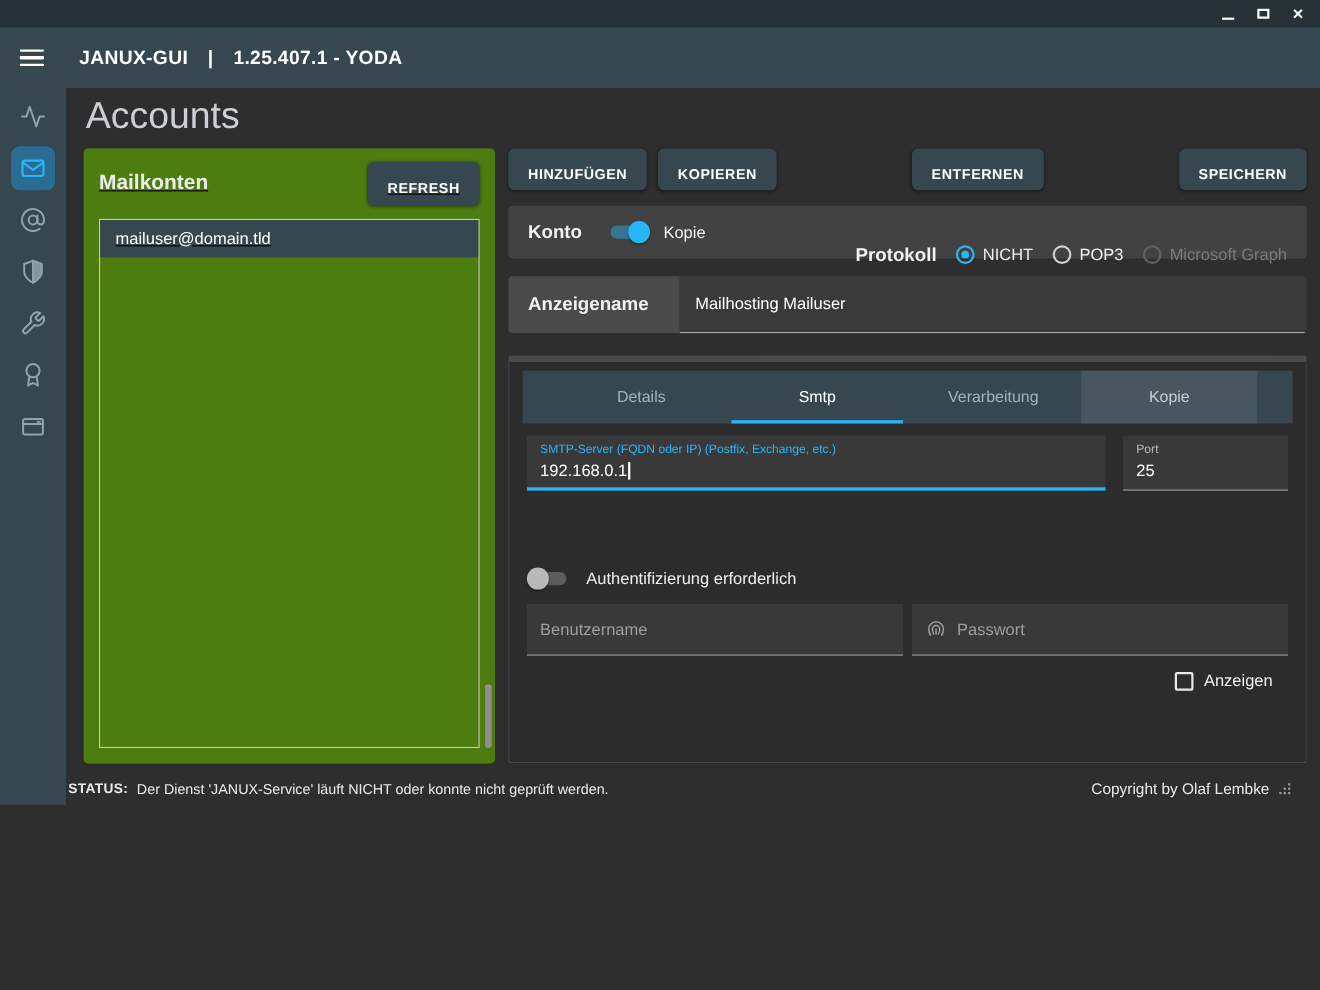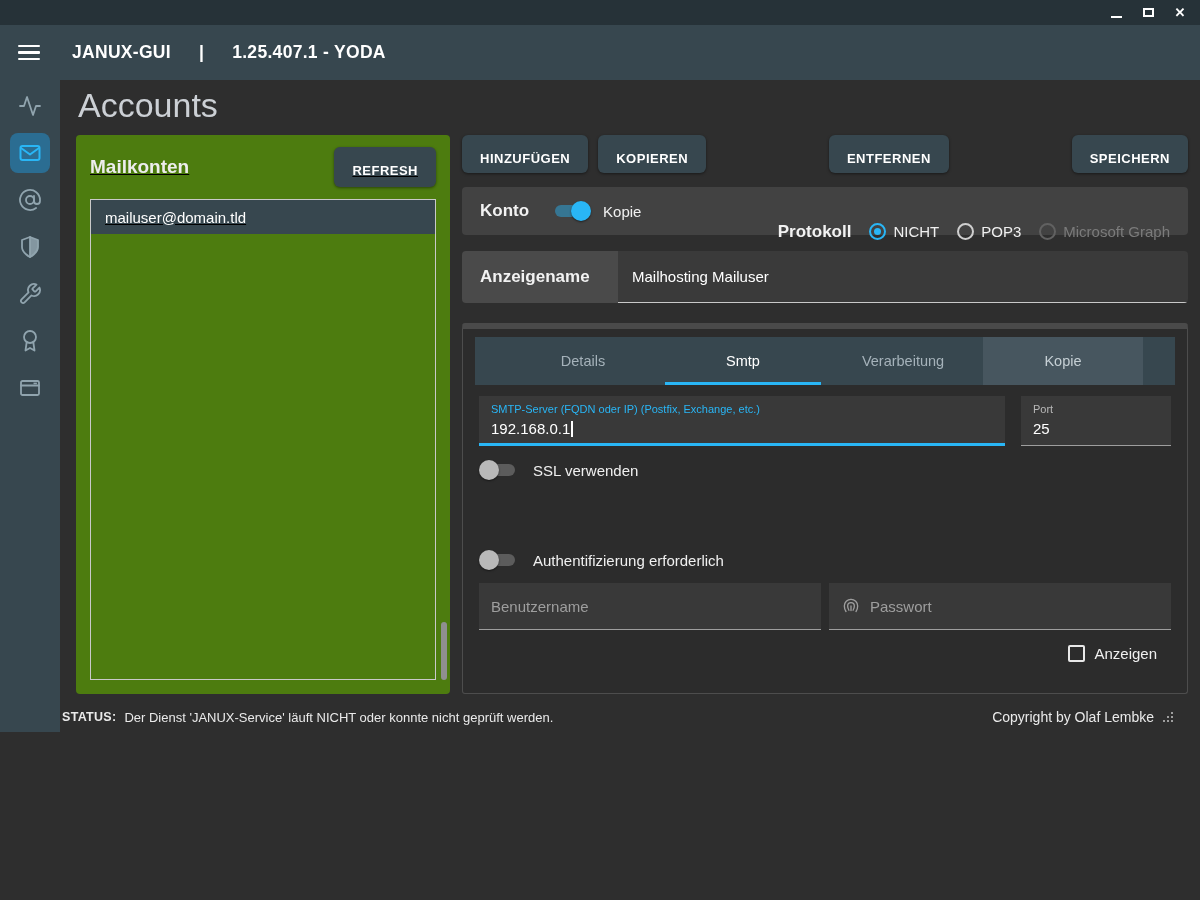--- a/index.html
+++ b/index.html
@@ -10,21 +10,21 @@
   .titlebar { height:25px; background:#263238; display:flex; justify-content:flex-end; align-items:center; padding-right:4px; }
   .tb-btn { width:32px; height:25px; display:flex; align-items:center; justify-content:center; color:#fff; cursor:default; }
   .glyph-min { width:11px; height:2px; background:#fff; margin-top:9px; }
   .glyph-max { width:11px; height:9px; border:2px solid #fff; }
   .glyph-close { font-size:13px; font-weight:bold; color:#fff; }
 
   
   .header { height:55px; background:#37474f; display:flex; align-items:center; padding:0 18px; }
   .hamburger { width:24px; display:flex; flex-direction:column; gap:4px; margin-right:30px; }
   .hamburger span { display:block; width:22px; height:2.5px; background:#fff; border-radius:1px; }
-  .header-title { display:flex; gap:28px; align-items:center; font-weight:bold; font-size:17.5px; color:#fff; letter-spacing:.3px; }
+  .header-title { display:flex; gap:18px; align-items:center; font-weight:bold; font-size:17.5px; color:#fff; letter-spacing:.3px; }
 
   
   .app-row { display:flex; height:652px; }
   .sidebar { width:60px; background:#37474f; display:flex; flex-direction:column; align-items:center; padding-top:6px; gap:7px; flex:none; }
   .side-item { width:40px; height:40px; border-radius:8px; display:flex; align-items:center; justify-content:center; }
   .side-item svg { stroke:#90a4ae; fill:none; stroke-width:1.8; stroke-linecap:round; stroke-linejoin:round; }
   .side-item.active { background:#2b6d92; }
   .side-item.active svg { stroke:#29b6f6; stroke-width:2; }
 
   .main { flex:1; display:flex; flex-direction:column; background:#2e2e2e; padding:0 12px 0 16px; min-width:0; }
@@ -249,27 +249,20 @@
               <div class="tfield server-field">
                 <div class="flabel">SMTP-Server (FQDN oder IP) (Postfix, Exchange, etc.)</div>
                 <div class="fvalue"><span>192.168.0.1</span><span class="caret"></span></div>
               </div>
               <div class="tfield port-field">
                 <div class="flabel">Port</div>
                 <div class="fvalue">25</div>
               </div>
             </div>
 
-            <div class="toggle-row ssl-row">
-              <div class="switch">
-                <div class="track"></div>
-                  <div class="knob"></div>
-              </div>
-              <span class="toggle-label">SSL verwenden</span>
-            </div>
 
             <div class="toggle-row auth-row">
               <div class="switch">
                 <div class="track"></div>
                   <div class="knob"></div>
               </div>
               <span class="toggle-label">Authentifizierung erforderlich</span>
             </div>
 
             <div class="cred-row">

